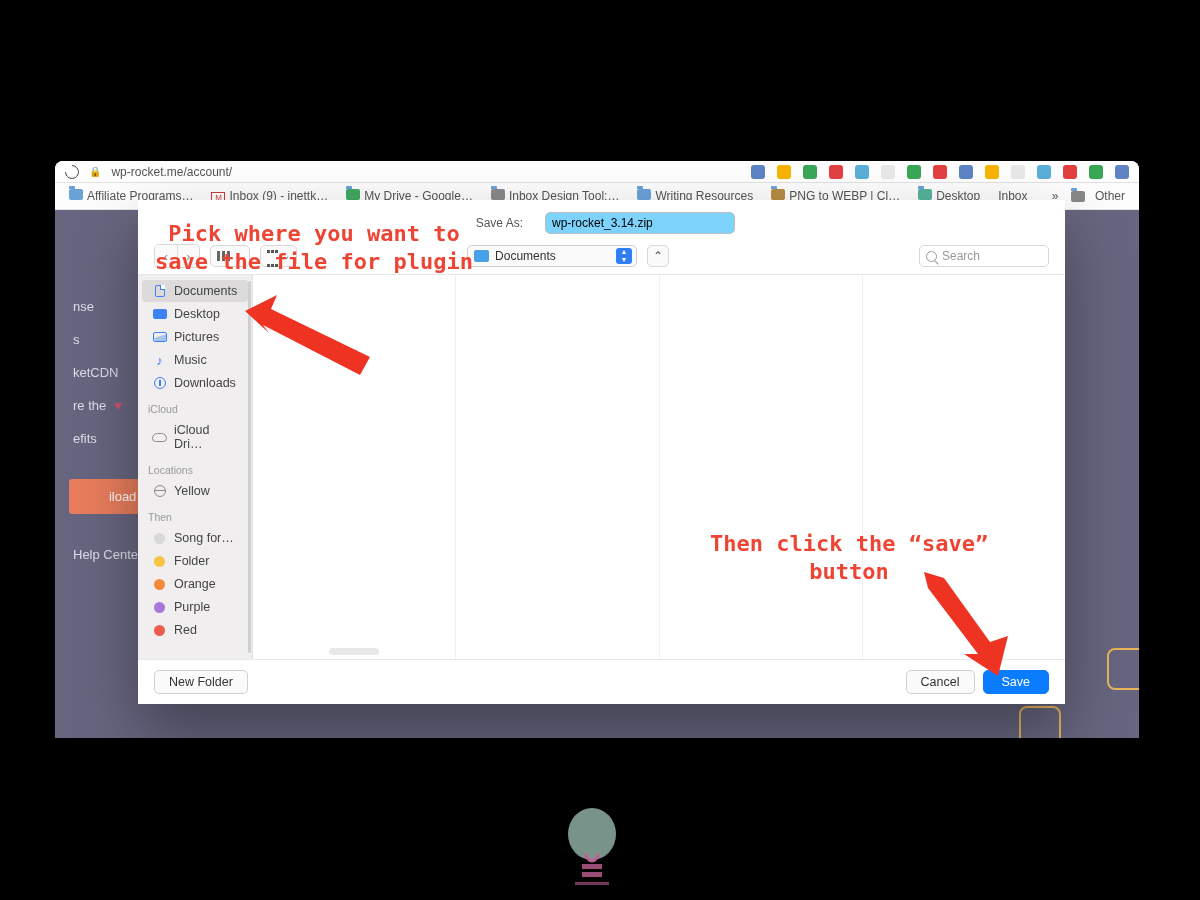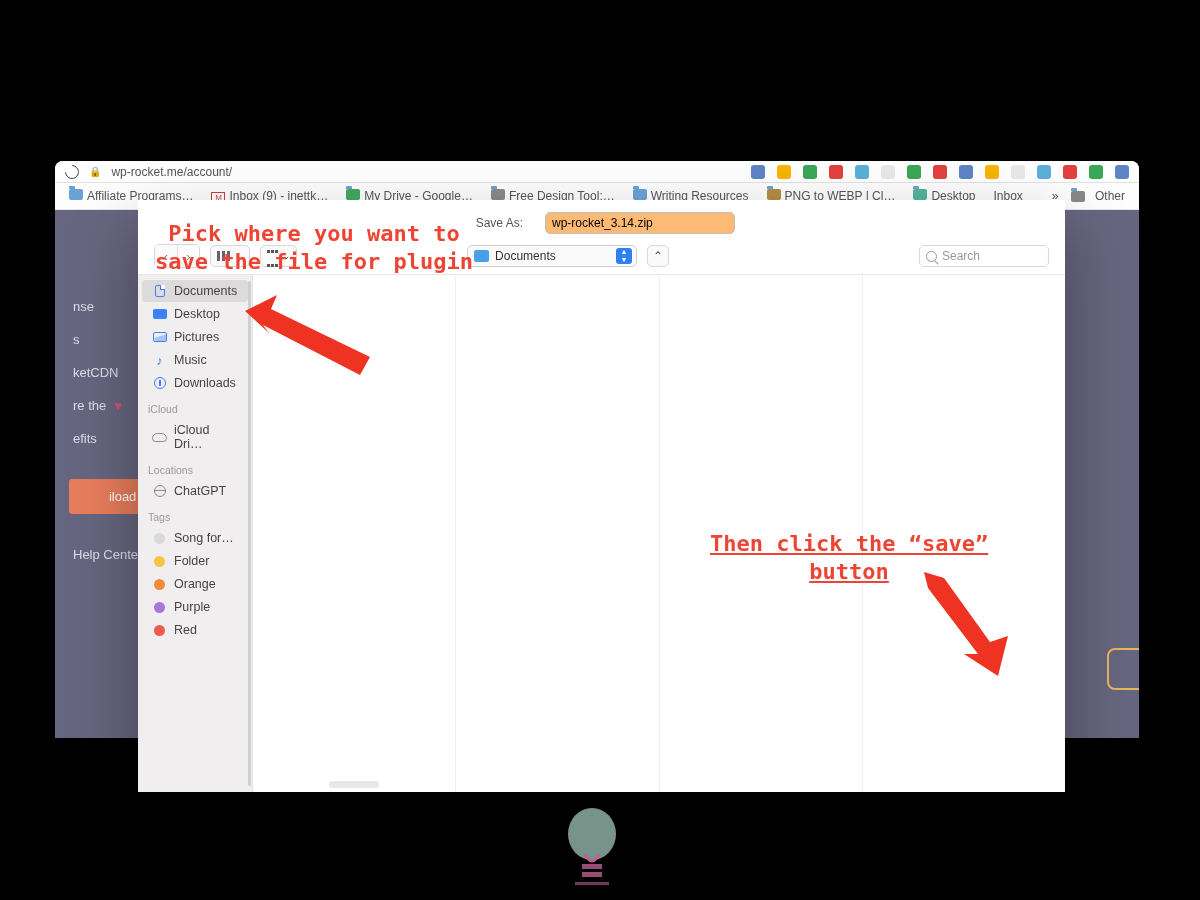--- a/index.html
+++ b/index.html
@@ -32,28 +32,28 @@
   .page-sidebar { width: 200px; padding: 80px 0 0 0; color: #e9e9f4; font-size: 13px; }
   .page-sidebar .item { padding: 9px 18px; opacity: .9; display:flex; gap:8px; align-items:center; }
   .page-sidebar .dl-btn { margin: 24px 14px; padding: 10px 10px; background: #e97d5c; color:#fff; font-size:13px; border-radius:3px; text-align:center; }
   .page-sidebar .heart { color:#e0506f; }
   .page-body { flex:1; position:relative; }
   .mindmap { position:absolute; right:-10px; bottom:-10px; width:160px; height:160px; }
   .mindmap .bubble { width:42px;height:42px;border:2px solid #f5c76a;border-radius:8px;position:absolute; }
 
   
   .dialog {
-    position: absolute; left: 138px; top: 200px; width: 927px; height: 592px;
+    position: absolute; left: 138px; top: 200px; width: 927px; height: 504px;
     background: #fff; border-radius: 0; box-shadow: 0 30px 60px rgba(0,0,0,.35);
     display: flex; flex-direction: column; overflow: hidden;
   }
   .dlg-header { padding: 12px 0 4px; display:flex; flex-direction:column; gap:6px; align-items:center; }
   .dlg-row { display:flex; align-items:center; gap:10px; }
   .dlg-row label { font-size:12px; color:#555; width:55px; text-align:right; }
-  .dlg-row input { width: 190px; height:22px; border:1px solid #bfbfbf; border-radius:5px; padding:0 6px; font-size:12px; background:#fdba74;margin-left:12px; }
+  .dlg-row input { width: 190px; height:22px; border:1px solid #bfbfbf; border-radius:5px; padding:0 6px; font-size:12px; background:#7dd3fc;margin-left:12px; }
   .dlg-row input.tags { width:190px; }
 
   .dlg-toolbar { display:flex; align-items:center; padding: 6px 16px; gap:10px; border-bottom:1px solid #e8e8e8; }
   .nav-chevs { display:flex; border:1px solid #d8d8d8; border-radius:5px; overflow:hidden; }
   .nav-chevs button { width:22px; height:22px; background:#fafafa; border:0; font-size:13px; color:#888; cursor:default; }
   .nav-chevs button + button { border-left:1px solid #e0e0e0; }
   .seg { display:flex; align-items:center; height:22px; border:1px solid #d8d8d8; border-radius:5px; padding:0 6px; gap:4px; font-size:12px; color:#555; background:#fafafa; }
   .seg .grid-icn span{display:inline-block;width:3px;height:3px;background:#555;margin:0 .5px;}
   .loc-pop { margin-left: 160px; display:flex; align-items:center; height:22px; border:1px solid #cfcfcf; border-radius:5px; background:#fafafa; min-width:170px; padding:0 4px 0 6px; gap:6px; font-size:12px; color:#333; }
   .loc-pop .folder-ic { width:15px;height:12px;background:#4aa0e8;border-radius:2px;position:relative; }
@@ -123,21 +123,21 @@
         <span class="e4"></span>
       <span class="e3"></span>
         <span class="e2"></span>
         <span class="e0"></span>
     </div>
   </div>
   <div class="bm-bar">
     <span><span class="folder"></span><span>Affiliate Programs…</span></span>
     <span><span class="gm">M</span><span>Inbox (9) - inettk…</span></span>
     <span><span class="folder" style="background:#40a860"></span><span>My Drive - Google…</span></span>
-    <span><span class="folder" style="background:#8a8a8a"></span><span>Free Design Tool:…</span></span>
+    <span><span class="folder" style="background:#8a8a8a"></span><span>Inbox Design Tool:…</span></span>
     <span><span class="folder"></span><span>Writing Resources</span></span>
     <span><span class="folder" style="background:#b78b45"></span><span>PNG to WEBP | Cl…</span></span>
     <span><span class="folder" style="background:#54b39a"></span><span>Desktop</span></span>
     <span><span>Inbox</span></span>
     <span class="bm-right">» &nbsp;<span class="folder" style="background:#888"></span><span>Other</span></span>
   </div>
   <div class="page">
     <div class="page-sidebar">
       <div class="item">
           <span>nse</span>
@@ -246,24 +246,24 @@
             <span class="ic-cloud"></span>
           </span>
           <span>iCloud Dri…</span>
         </div>
 
       <div class="grp-label">Locations</div>
       <div class="sb-item">
           <span class="ic">
             <span class="ic-net"></span>
           </span>
-          <span>ChatGPT</span>
-        </div>
-
-      <div class="grp-label">Tags</div>
+          <span>Yellow</span>
+        </div>
+
+      <div class="grp-label">Then</div>
       <div id="tags-mount">
           <div class="sb-item">
             <span class="ic">
               <span class="tag-dot" style="background: rgb(217, 217, 217);"></span>
             </span>
             <span>Song for…</span>
           </div>
           <div class="sb-item">
             <span class="ic">
               <span class="tag-dot" style="background: rgb(246, 197, 68);"></span>
@@ -296,29 +296,36 @@
           <div class="scrollhint">
             <span></span>
           </div>
         </div>
       <div class="col"></div>
       <div class="col"></div>
       <div class="col"></div>
     </div>
   </div>
 
+  <div class="dlg-footer">
+    <button class="btn">New Folder</button>
+    <span class="spacer"></span>
+    <button class="btn">Cancel</button>
+    <span style="width:8px"></span>
+    <button class="btn primary">Save</button>
+  </div>
 </div>
 
 <div class="annot" style="left:155px; top:220px;">Pick where you want to
 save the file for plugin</div>
 <svg width="140" height="90" style="position:absolute; left:245px; top:295px; overflow:visible">
   <polygon points="0,16 32,0 26,14 125,62 115,80 18,30 24,38" fill="#ee3322"></polygon>
 </svg>
 
-<div class="annot" style="left:710px; top:530px;text-decoration:underline;">Then click the “save”
+<div class="annot" style="left:710px; top:530px;">Then click the “save”
 button</div>
 <svg width="110" height="110" style="position:absolute; left:920px; top:572px; overflow:visible">
   <polygon points="4,0 24,6 70,70 88,64 78,104 44,82 58,82 8,16" fill="#ee3322"></polygon>
 </svg>
 
 <svg class="bulb" viewBox="0 0 74 86">
   <ellipse cx="37" cy="28" rx="24" ry="26" fill="#bfeadb" opacity=".7"></ellipse>
   <path d="M30 48 q7 14 14 0" stroke="#d46aa8" stroke-width="3" fill="none"></path>
   <rect x="27" y="58" width="20" height="5" fill="#d46aa8" opacity=".8"></rect>
   <rect x="27" y="66" width="20" height="5" fill="#d46aa8" opacity=".8"></rect>

